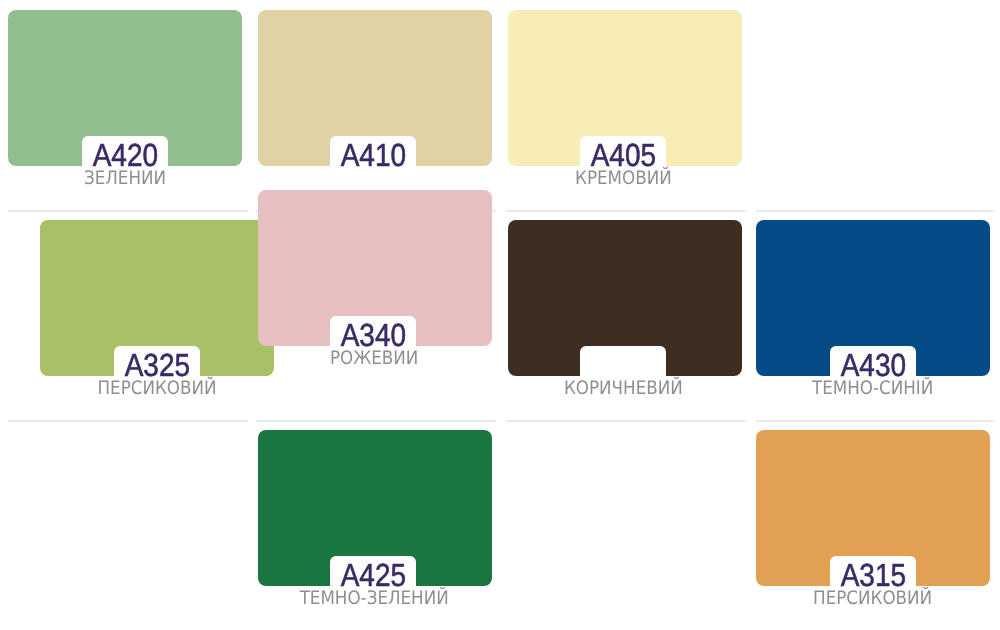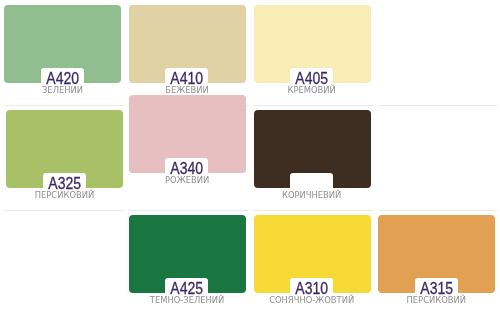--- a/index.html
+++ b/index.html
@@ -25,63 +25,62 @@
       <div class="swatch" style="background:#90be8e"></div>
       <div class="label-box"></div>
       <div class="code"><span>A420</span></div>
       <div class="name"><span>ЗЕЛЕНИИ</span></div>
     </div>
     <div class="divider" style="left: 3.8px; top: 105px; width: 119.8px; background: rgb(233, 233, 233);"></div>
     <div class="cell" style="left: 124.6px; top: 0px;">
       <div class="swatch" style="background:#e0d2a4"></div>
       <div class="label-box"></div>
       <div class="code"><span>A410</span></div>
-      <div class="name"><span>БЕЖЕВИИ</span></div>
     </div>
     <div class="divider" style="left: 128.4px; top: 105px; width: 119.8px; background: rgb(233, 233, 233);"></div>
     <div class="cell" style="left: 249.2px; top: 0px;">
       <div class="swatch" style="background:#f8edb4"></div>
       <div class="label-box"></div>
       <div class="code"><span>A405</span></div>
       <div class="name"><span>КРЕМОВИЙ</span></div>
     </div>
     <div class="divider" style="left: 253px; top: 105px; width: 119.8px; background: rgb(233, 233, 233);"></div>
     <div class="divider" style="left: 377.6px; top: 105px; width: 119.8px; background: rgb(233, 233, 233);"></div>
-    <div class="cell" style="left: 2px; top: 105px;">
+    <div class="cell" style="left: 16px; top: 105px;">
       <div class="swatch" style="background:#a8c166"></div>
       <div class="label-box"></div>
       <div class="code"><span>A325</span></div>
       <div class="name"><span>ПЕРСИКОВИЙ</span></div>
     </div>
     <div class="divider" style="left: 3.8px; top: 210px; width: 119.8px; background: rgb(233, 233, 233);"></div>
     <div class="cell" style="left: 124.6px; top: 90px;">
       <div class="swatch" style="background:#e8bfc1"></div>
       <div class="label-box"></div>
       <div class="code"><span>A340</span></div>
       <div class="name"><span>РОЖЕВИИ</span></div>
     </div>
     <div class="divider" style="left: 128.4px; top: 210px; width: 119.8px; background: rgb(233, 233, 233);"></div>
     <div class="cell" style="left: 249.2px; top: 105px;">
       <div class="swatch" style="background:#3e2e22"></div>
       <div class="label-box"></div>
       <div class="name"><span>КОРИЧНЕВИЙ</span></div>
     </div>
     <div class="divider" style="left: 253px; top: 210px; width: 119.8px; background: rgb(233, 233, 233);"></div>
+    <div class="cell" style="left: 373.8px; top: 105px;">
+      <div class="swatch" style="background:#044c87"></div>
+      <div class="label-box"></div>
+      <div class="code"><span>A430</span></div>
+      <div class="name"><span>ТЕМНО-СИНІЙ</span></div>
+    </div>
     <div class="divider" style="left: 377.6px; top: 210px; width: 119.8px; background: rgb(233, 233, 233);"></div>
     <div class="cell" style="left: 124.6px; top: 210px;">
       <div class="swatch" style="background:#1a7640"></div>
       <div class="label-box"></div>
       <div class="code"><span>A425</span></div>
       <div class="name"><span>ТЕМНО-ЗЕЛЕНИЙ</span></div>
-    </div>
-    <div class="cell" style="left: 249.2px; top: 210px;">
-      <div class="swatch" style="background:#f7da35"></div>
-      <div class="label-box"></div>
-      <div class="code"><span>A310</span></div>
-      <div class="name"><span>СОНЯЧНО-ЖОВТИЙ</span></div>
     </div>
     <div class="cell" style="left: 373.8px; top: 210px;">
       <div class="swatch" style="background:#e2a053"></div>
       <div class="label-box"></div>
       <div class="code"><span>A315</span></div>
       <div class="name"><span>ПЕРСИКОВИЙ</span></div>
     </div>
   </div>
 
 </body></html>

